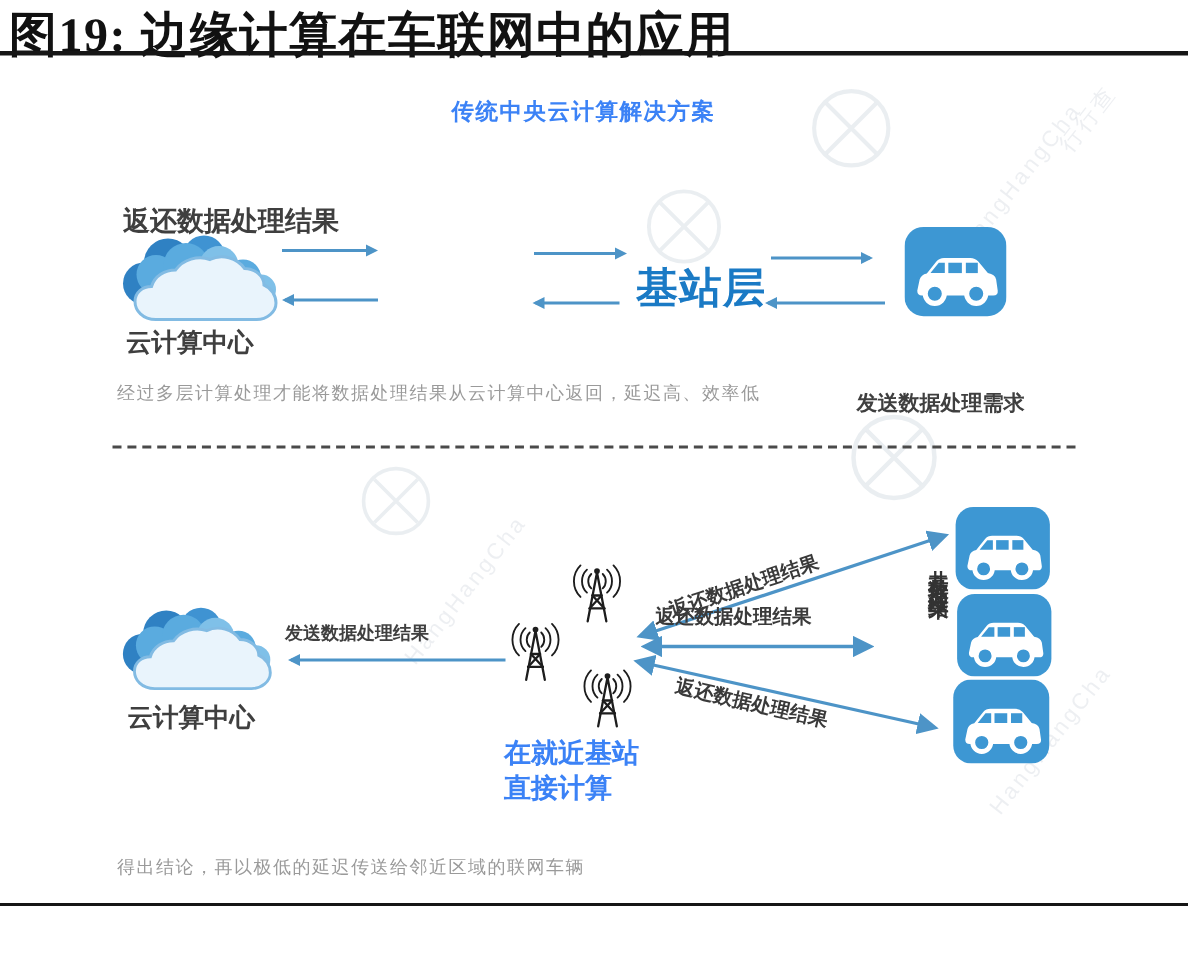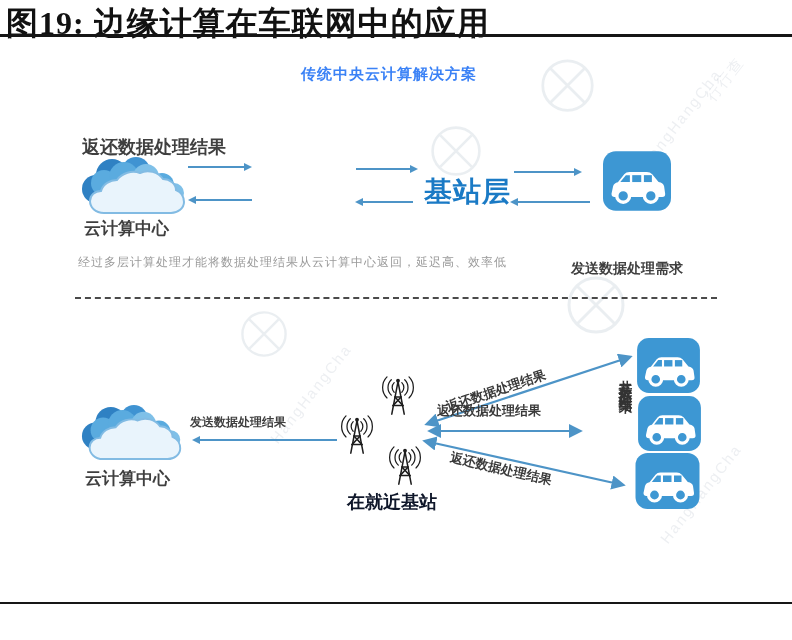--- a/index.html
+++ b/index.html
@@ -34,22 +34,22 @@
       transform:translateY(-50%); width:0; height:0;
       border-top:4.5px solid transparent; border-bottom:4.5px solid transparent;
       border-right:8px solid #4d94c7; }
 
   
   .cloud-svg, .car-svg, .ant-svg { position:absolute; display:block; }
   .proc-center { position:absolute; left:248px; top:104px; width:110px; line-height:1.0;
                  font-size:23px; font-weight:bold; color:#1a7ac5; letter-spacing:1px; }
   .proc-center .l1 { margin-left:30px; }
 
-  .edge-note { position:absolute; left:336px; top:436px; width:112px; text-align:center;
-               font-size:18px; font-weight:bold; color:#0f172a; line-height:1.25; }
+  .edge-note { position:absolute; left:336px; top:436px; width:112px; text-align:left;
+               font-size:18px; font-weight:bold; color:#3b82f6; line-height:1.25; }
   .ret-label { position:absolute; font-size:13px; font-weight:bold; color:#3a3a3a;
                white-space:nowrap; }
   .ret-rot   { width:152px; text-align:center; }
   .share-label { position:absolute; left:616px; top:314px; height:176px;
                  writing-mode:vertical-rl; text-orientation:upright;
                  font-size:13.5px; font-weight:bold; color:#333; letter-spacing:3px; }
   .arrow-overlay { position:absolute; left:415px; top:295px; }
 
   
   .wm { position:absolute; color:rgba(140,158,176,0.18); pointer-events:none; }
@@ -186,20 +186,21 @@
         <path d="M11.5,2 A15.5,15.5 0 0 0 11.5,24" stroke-width="1.3"></path>
         <path d="M27,8 A7,7 0 0 1 27,18" stroke-width="1.3"></path>
         <path d="M30,5 A11,11 0 0 1 30,21" stroke-width="1.3"></path>
         <path d="M34.5,2 A15.5,15.5 0 0 1 34.5,24" stroke-width="1.3"></path>
       </g>
       <circle cx="23" cy="6" r="2" fill="#1d1d1d"></circle>
     </svg>
 
     <div class="edge-note">
       <div>在就近基站</div>
+      <div>直接计算</div>
     </div>
 
     <svg class="arrow-overlay" width="230" height="145" viewBox="0 0 230 145">
       <defs>
         <marker id="tri" viewBox="0 0 10 10" refX="8" refY="5" markerWidth="6.5" markerHeight="6.5" orient="auto-start-reverse">
           <path d="M0,0 L10,5 L0,10 z" fill="#4d94c7"></path>
         </marker>
       </defs>
       <line x1="12" y1="74" x2="215" y2="7" stroke="#4d94c7" stroke-width="2.2" marker-start="url(#tri)" marker-end="url(#tri)"></line>
       <line x1="15" y1="81" x2="165" y2="81" stroke="#4d94c7" stroke-width="2.2" marker-start="url(#tri)" marker-end="url(#tri)"></line>
@@ -232,18 +233,19 @@
     <svg class="car-svg" style="left:635px;top:398px;" width="65" height="56" viewBox="0 0 64 56">
       <rect x="0" y="0" width="64" height="56" rx="12" fill="#3d97d3"></rect>
       <path d="M8,40 l1.5,-7 q0.8,-3 4.5,-3.8 l6,-7.5 q1.8,-2.2 4.8,-2.2 h16.5 q3,0 5,2.2 l6,7.3 q4.5,0.8 5.2,4 l1,7 q0.3,3 -2.8,3 H11 q-3,0 -3,-3 z" fill="#ffffff"></path>
       <path d="M21.5,22.5 l-5.2,6.5 h9 v-6.5 z" fill="#3d97d3"></path>
       <rect x="27.5" y="22.5" width="8.5" height="6.5" fill="#3d97d3"></rect>
       <rect x="38.5" y="22.5" width="7.5" height="6.5" fill="#3d97d3"></rect>
       <circle cx="19" cy="42" r="6" fill="#3d97d3" stroke="#ffffff" stroke-width="3.2"></circle>
       <circle cx="45" cy="42" r="6" fill="#3d97d3" stroke="#ffffff" stroke-width="3.2"></circle>
     </svg>
 
+    <div class="caption" style="left:78px;top:515px;">得出结论，再以极低的延迟传送给邻近区域的联网车辆</div>
 
   </div>
 
   <div class="footer-rule"></div>
 
 </div>
 
 </body></html>

